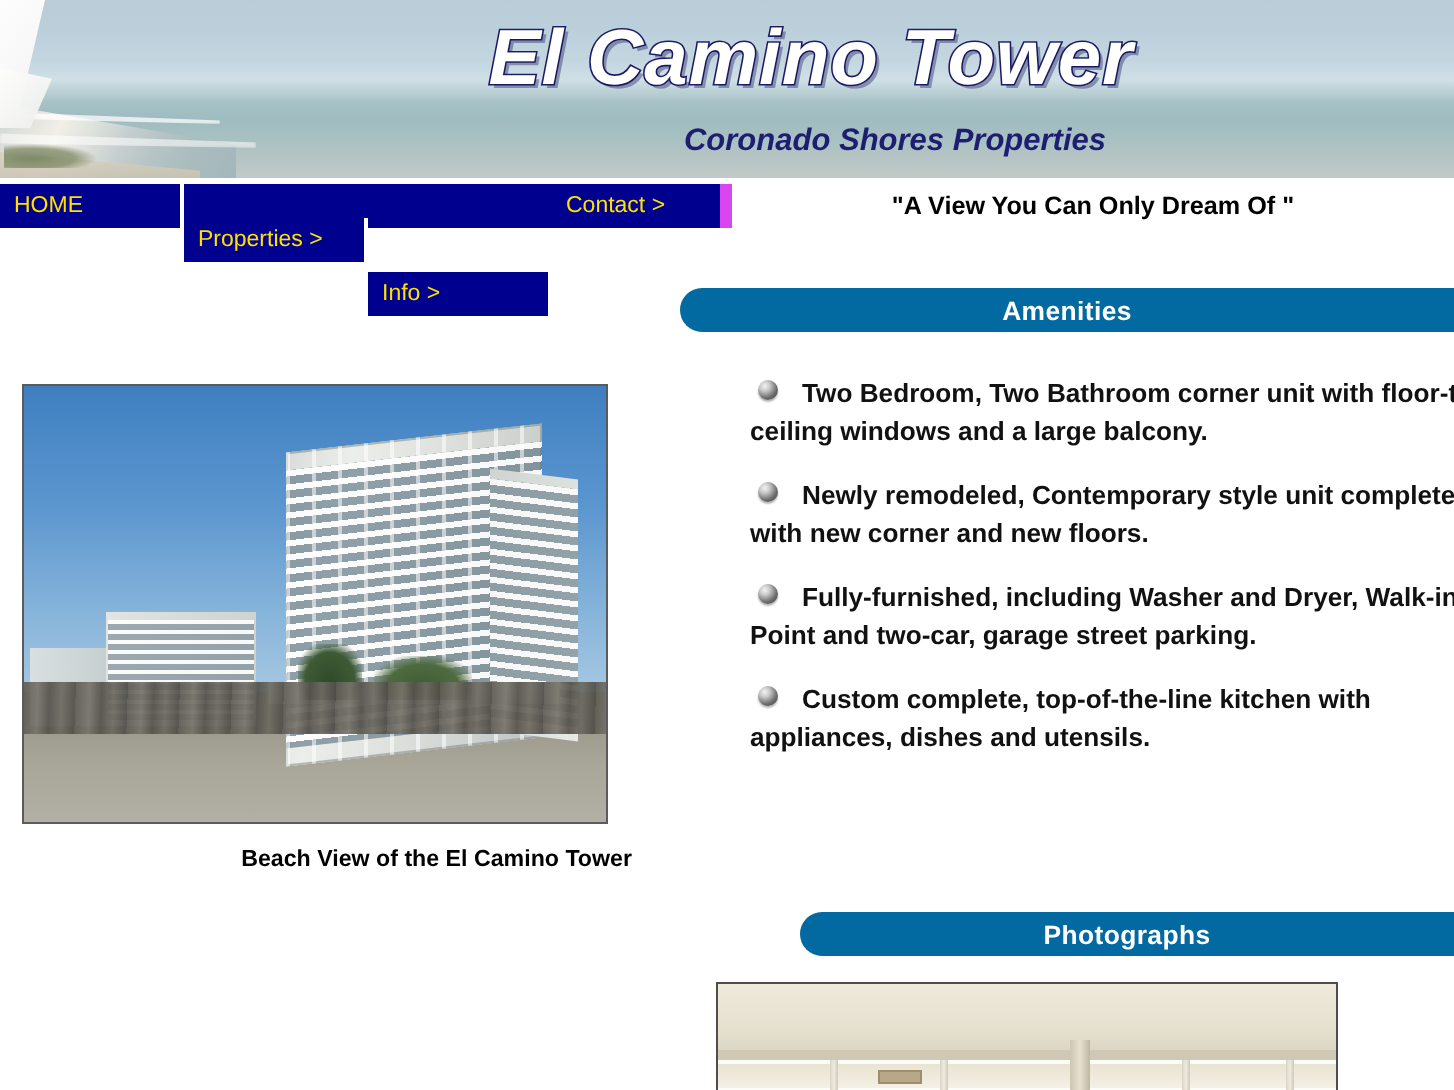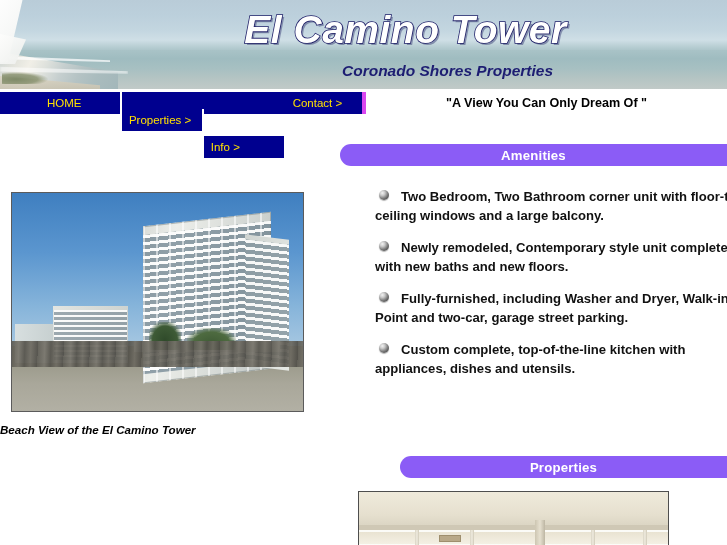--- a/index.html
+++ b/index.html
@@ -125,34 +125,33 @@
     transform: translateX(84px);
     white-space: nowrap;
   }
 
   
   #nav {
     position: absolute; left: 0; top: 92px;
     width: 366px; height: 22px;
     display: flex;
     background: #00008f;
-    padding-left: 40px;
   }
   #nav .cell {
     height: 22px;
     display: flex; align-items: center;
     color: #ffe000;
     font-size: 11.5px;
     padding-left: 7px;
     background: #00008f;
     border-right: 2px solid #ffffff;
     white-space: nowrap;
     cursor: pointer;
   }
-  #nav .cell:last-child { border-right: 4px solid #d946ef; }
+  #nav .cell:last-child { border-right: 6px solid #d946ef; }
   #nav .c0 { width: 92px; }
   #nav .c1 { width: 92px; margin-top: 17px; }
   #nav .c2 { width: 92px; margin-top: 44px; }
   #nav .c3 { width: 90px; }
 
   #tagline {
     position: absolute; left: 366px; top: 91px;
     width: 361px; height: 24px;
     display: flex; align-items: center; justify-content: center;
     font-size: 12.6px; font-weight: bold; color: #000000;
@@ -239,32 +238,32 @@
   .bp-tree {
     position: absolute; left: 47%; bottom: 28%; width: 11%; height: 13%;
     background: radial-gradient(ellipse at 50% 65%, #2f4a2a 0%, #3e5b36 55%, rgba(70,100,60,0) 80%);
   }
   .bp-base {
     position: absolute; left: 42%; bottom: 27%; width: 50%; height: 5%;
     background: linear-gradient(to bottom,#f0f1ed,#d8dad5);
   }
   #beach-caption {
     position: absolute; left: 0; top: 308px; width: 316px;
-    text-align: left;
-    font-size: 11.6px; font-weight: bold; font-style: italic;
+    text-align: right;
+    font-size: 11.6px; font-weight: bold; 
     color: #000000;
   }
 
   
   #right-col { position: absolute; left: 335px; top: 115px; width: 392px; height: 430px; }
 
   .section-bar {
     position: absolute;
     height: 22px;
-    background: #8b5cf6;
+    background: #0369a1;
     border-radius: 11px 0 0 11px;
     color: #ffffff;
     font-size: 13.2px;
     font-weight: bold;
     display: flex; align-items: center; justify-content: center;
     letter-spacing: .2px;
   }
   #amenities-bar { left: 5px; top: 29px; width: 387px; }
   #photographs-bar { left: 65px; top: 341px; width: 327px; }
 
@@ -377,31 +376,31 @@
 
   <div id="right-col">
 
     <div class="section-bar" id="amenities-bar">Amenities</div>
 
     <div id="amenities-list">
       <div class="amenity">
         <span class="bullet"></span><span>Two Bedroom, Two Bathroom corner unit with floor-to-ceiling windows and a large balcony.</span>
       </div>
       <div class="amenity">
-        <span class="bullet"></span><span>Newly remodeled, Contemporary style unit complete with new baths and new floors.</span>
+        <span class="bullet"></span><span>Newly remodeled, Contemporary style unit complete with new corner and new floors.</span>
       </div>
       <div class="amenity">
         <span class="bullet"></span><span>Fully-furnished, including Washer and Dryer, Walk-in Point and two-car, garage street parking.</span>
       </div>
       <div class="amenity">
         <span class="bullet"></span><span>Custom complete, top-of-the-line kitchen with appliances, dishes and utensils.</span>
       </div>
     </div>
 
-    <div class="section-bar" id="photographs-bar">Properties</div>
+    <div class="section-bar" id="photographs-bar">Photographs</div>
 
     <div id="interior-photo">
       <div class="ip-ceiling"></div>
       <div class="ip-ceil-edge"></div>
       <div class="ip-wallwin"></div>
       <div class="ip-header-band"></div>
       <div class="ip-frame-v" style="left:18%"></div>
       <div class="ip-frame-v" style="left:36%"></div>
       <div class="ip-frame-v" style="left:75%"></div>
       <div class="ip-frame-v" style="left:92%"></div>

